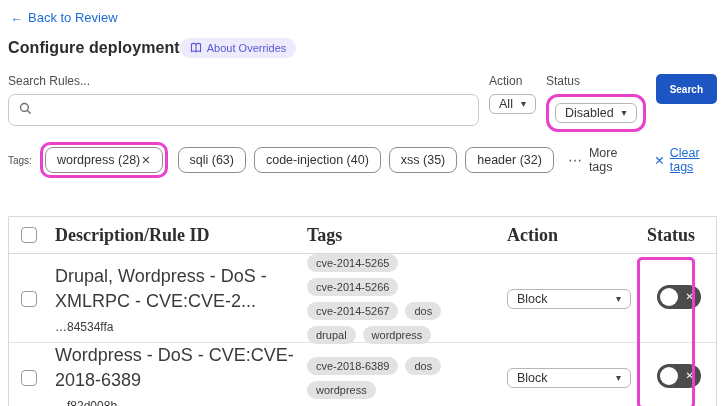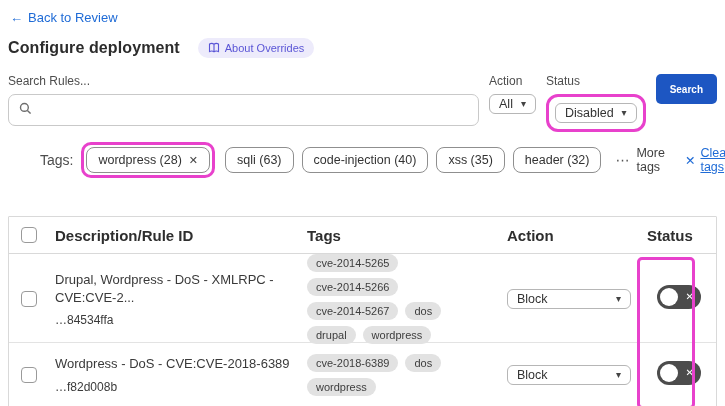--- a/index.html
+++ b/index.html
@@ -13,21 +13,21 @@
   .page { padding: 6px 8px 0 8px; position: relative; }
 
   
   .back-link {
     display: inline-flex; align-items: center; gap: 5px;
     color: #1f6bd6; font-size: 13px; text-decoration: none; cursor: pointer;
     margin: 4px 0 0 2px;
   }
 
   
-  .title-row { display: flex; align-items: center; gap: 18px; margin: 12px 0 0 0; }
+  .title-row { display: flex; align-items: center; gap: 0; margin: 12px 0 0 0; }
   .page-title { font-size: 16px; font-weight: 700; color: #2c2c2c; letter-spacing: 0.1px; }
   .badge {
     display: inline-flex; align-items: flex-start; gap: 5px;
     background: #edebfb; color: #5a55d6; font-size: 11px;
     padding: 4px 10px; border-radius: 11px; cursor: pointer;
   }
   .badge svg { display: block; }
 
   
   .filter-row { display: flex; gap: 10px; margin-top: 16px; }
@@ -55,52 +55,52 @@
   }
   .search-btn {
     height: 30px; padding: 0 14px; margin-bottom: 2px;
     background: #1d56c2; color: #fff; border: none; border-radius: 5px;
     font-size: 10px; font-weight: 700; cursor: pointer;
     font-family: "Liberation Sans", sans-serif;
   }
 
   
   .tags-row { display: flex; align-items: center; gap: 8px; margin-top: 10px; }
-  .tags-label { font-size: 14px; color: #4d4d4d; margin-left: 32px; }
+  .tags-label { font-size: 10px; color: #4d4d4d; }
   .tag-chip {
-    display: inline-flex; align-items: center; gap: 7px;
+    display: inline-flex; align-items: center; gap: 1px;
     border: 1px solid #8f8f8f; border-radius: 8px; background: #fff;
     padding: 5px 11px; font-size: 12.5px; color: #333; cursor: pointer;
     white-space: nowrap;
   }
   .hl-chip { border: 3px solid #e841cc; border-radius: 10px; padding: 2px; display: inline-block; margin-right: 2px; }
   .chip-x { font-size: 11px; color: #444; }
   .more-tags { display: inline-flex; align-items: center; gap: 6px; font-size: 12.5px; color: #3f3f3f; cursor: pointer; margin-left: 6px; }
   .more-dots { font-size: 14px; letter-spacing: 1px; color: #555; }
   .clear-tags { display: inline-flex; align-items: center; gap: 5px; color: #1f6bd6; font-size: 12.5px; cursor: pointer; margin-left: 12px; text-decoration: none; }
   .clear-tags .u { text-decoration: underline; }
 
   
   .table {
     margin-top: 38px; border: 1px solid #d9d9d9; border-radius: 1px;
     position: relative; width: 709px;
   }
   .thead, .trow { display: grid; grid-template-columns: 40px 252px 200px 140px 1fr; align-items: center; }
-  .thead { height: 37px; border-bottom: 1px solid #d9d9d9; font-weight: 700; font-size: 15px; color: #2e2e2e; }
+  .thead { height: 37px; border-bottom: 1px solid #d9d9d9; font-weight: 700; font-size: 18px; color: #2e2e2e; font-family: Liberation Serif, serif; }
   .trow { border-bottom: 1px solid #e3e3e3; }
   .trow:last-of-type { border-bottom: none; }
   .r1 { height: 89px; }
   .r2 { height: 64px; }
   .cell { padding: 0 6px; }
   .cell.cb { display: flex; justify-content: center; }
   .checkbox {
     width: 16px; height: 16px; border: 1.5px solid #9a9a9a; border-radius: 4px;
     background: #fff; cursor: pointer; display: inline-block;
   }
-  .desc-line { font-size: 13px; color: #3a3a3a; line-height: 1.4; }
+  .desc-line { font-size: 18px; color: #3a3a3a; line-height: 1.4; }
   .rule-id { font-family: Liberation Sans, sans-serif; font-size: 12px; color: #3a3a3a; margin-top: 6px; }
   .cell.tags-cell { display: flex; flex-wrap: wrap; gap: 6px 7px; align-content: center; padding-right: 14px; }
   .pill {
     background: #e2e2e2; color: #3d3d3d; font-size: 11px;
     border-radius: 9px; padding: 3px 9px; white-space: nowrap;
   }
   .block-select { width: 124px; }
   .toggle {
     width: 44px; height: 24px; background: #4c4c4c; border-radius: 12px;
     position: relative; display: inline-block; cursor: pointer; margin-left: 10px;

